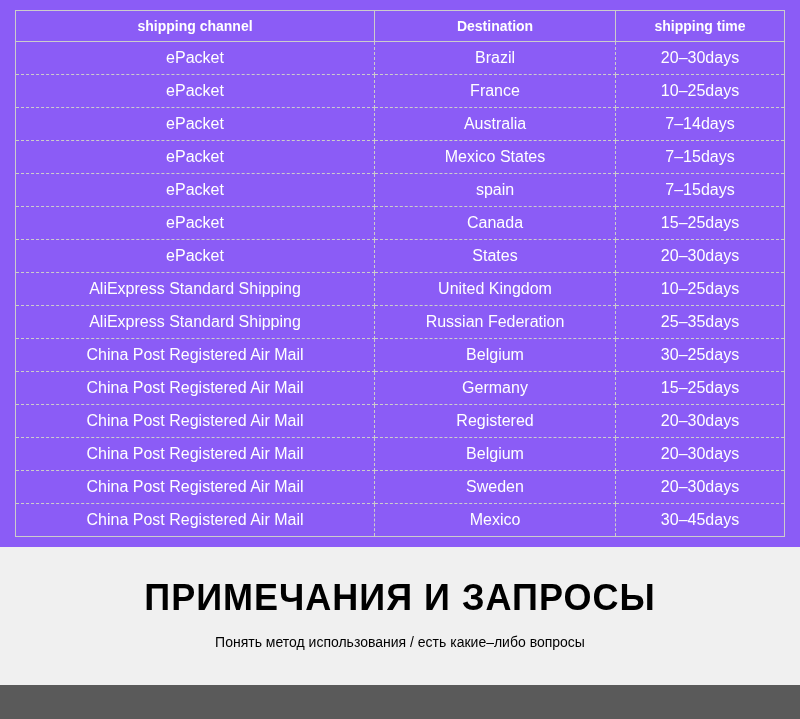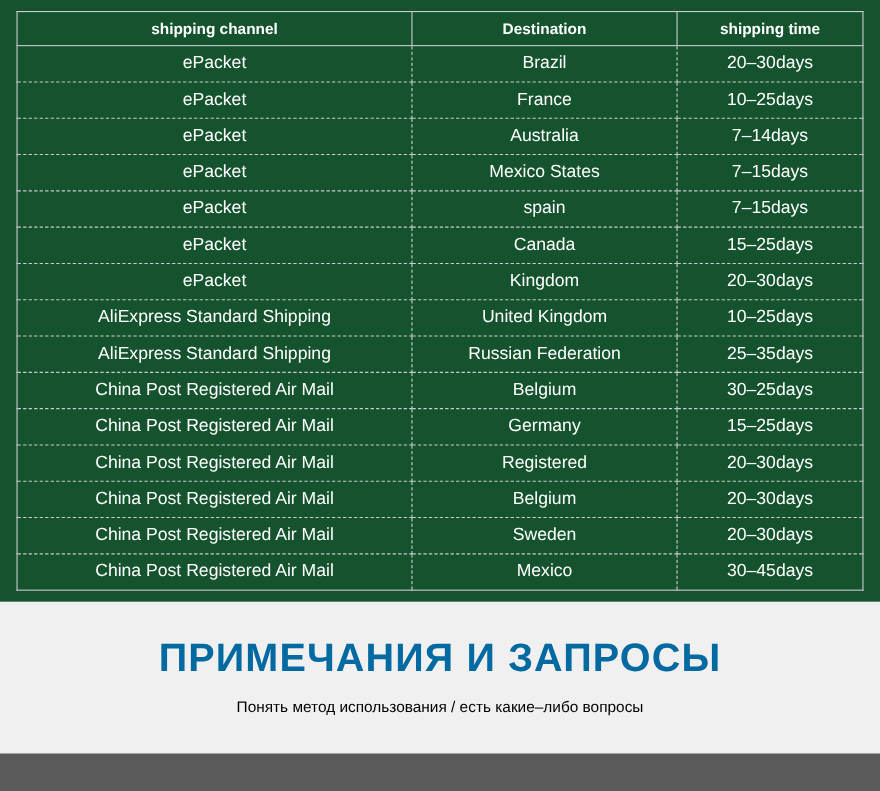--- a/index.html
+++ b/index.html
@@ -5,21 +5,21 @@
     * { margin: 0; padding: 0; box-sizing: border-box; }
     body {
       width: 800px;
       min-height: 719px;
       background-color: #5a5a5a;
       font-family: Arial, sans-serif;
     }
 
     
     .table-section {
-      background-color: #14532d;
+      background-color: #8b5cf6;
       padding: 10px 15px 10px 15px;
     }
 
     table {
       width: 100%;
       border-collapse: collapse;
       border: 1.5px solid #ccc;
     }
 
     th, td {
@@ -44,21 +44,21 @@
     
     .bottom-section {
       background-color: #f0f0f0;
       padding: 30px 20px 30px 20px;
       text-align: center;
     }
 
     .bottom-title {
       font-size: 36px;
       font-weight: 900;
-      color: #0369a1;
+      color: #000000;
       font-family: Arial, sans-serif;
       margin-bottom: 12px;
       letter-spacing: 1px;
     }
 
     .bottom-text {
       font-size: 14px;
       color: #000000;
       line-height: 1.7;
     }
@@ -101,21 +101,21 @@
           <td>spain</td>
           <td>7–15days</td>
         </tr>
         <tr>
           <td>ePacket</td>
           <td>Canada</td>
           <td>15–25days</td>
         </tr>
         <tr>
           <td>ePacket</td>
-          <td>Kingdom</td>
+          <td>States</td>
           <td>20–30days</td>
         </tr>
         <tr>
           <td>AliExpress Standard Shipping</td>
           <td>United Kingdom</td>
           <td>10–25days</td>
         </tr>
         <tr>
           <td>AliExpress Standard Shipping</td>
           <td>Russian Federation</td>

